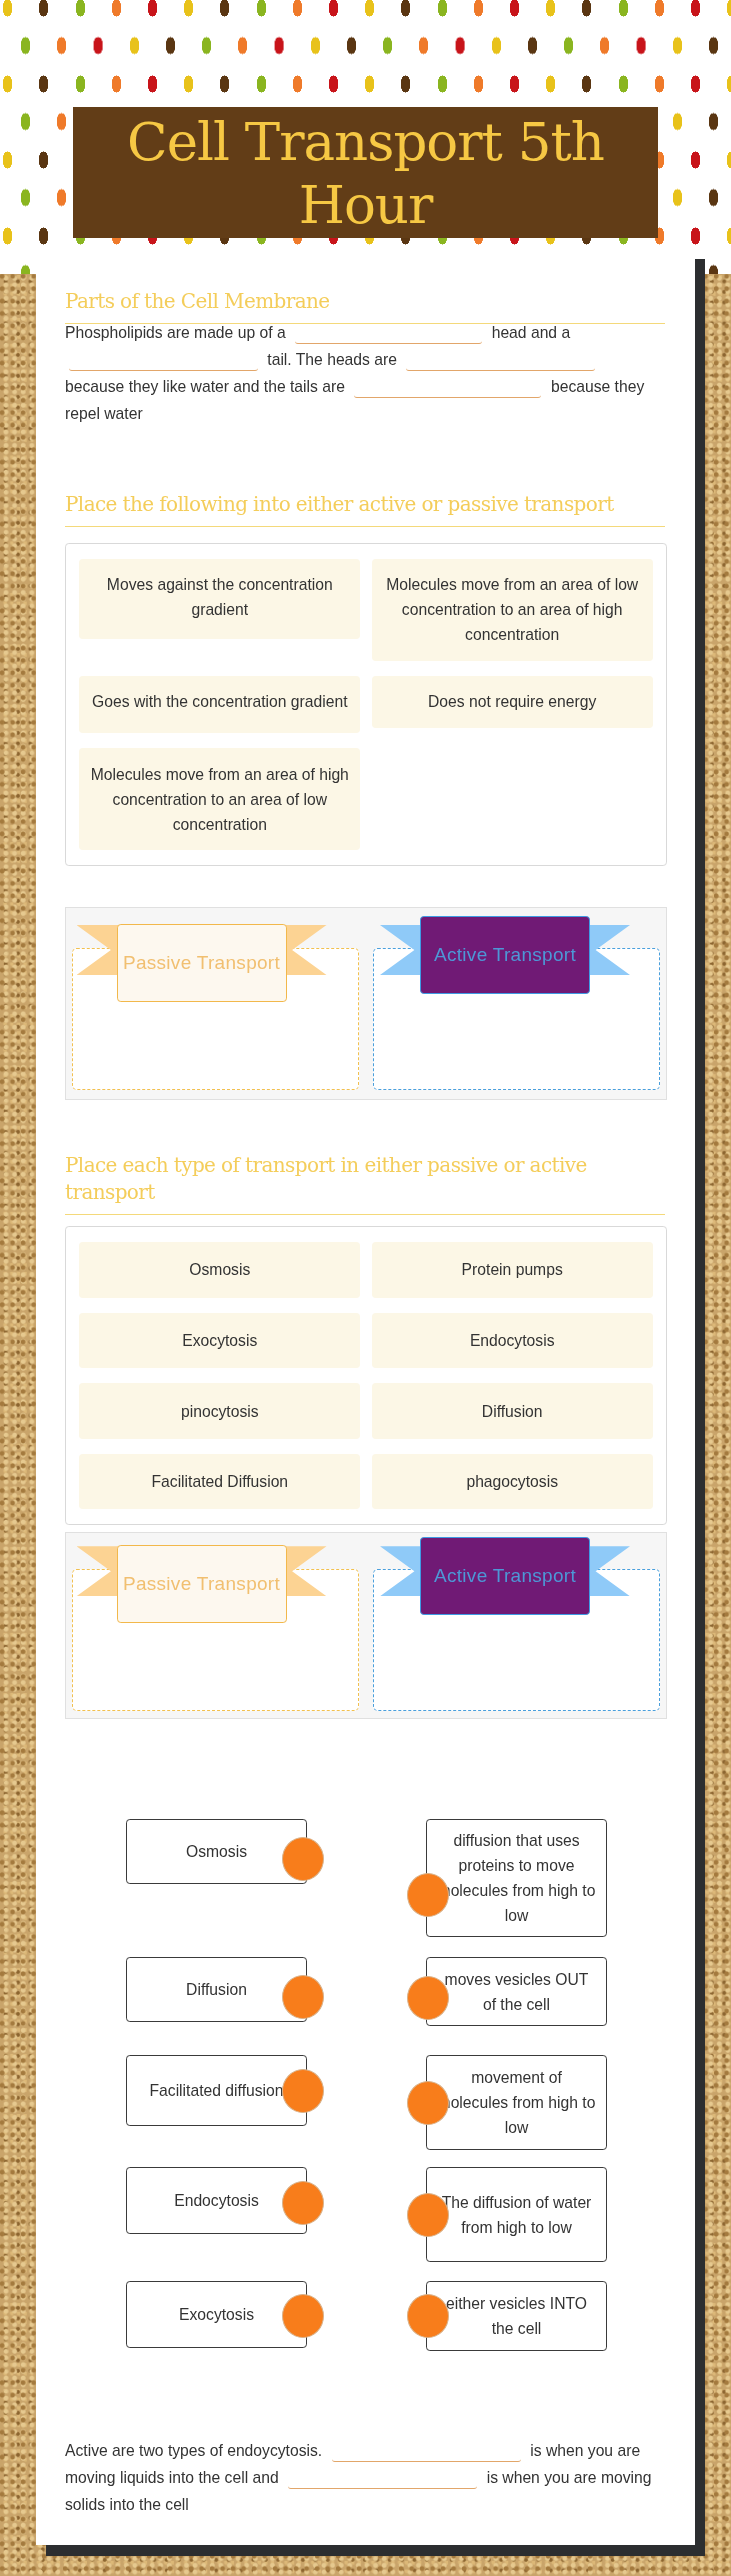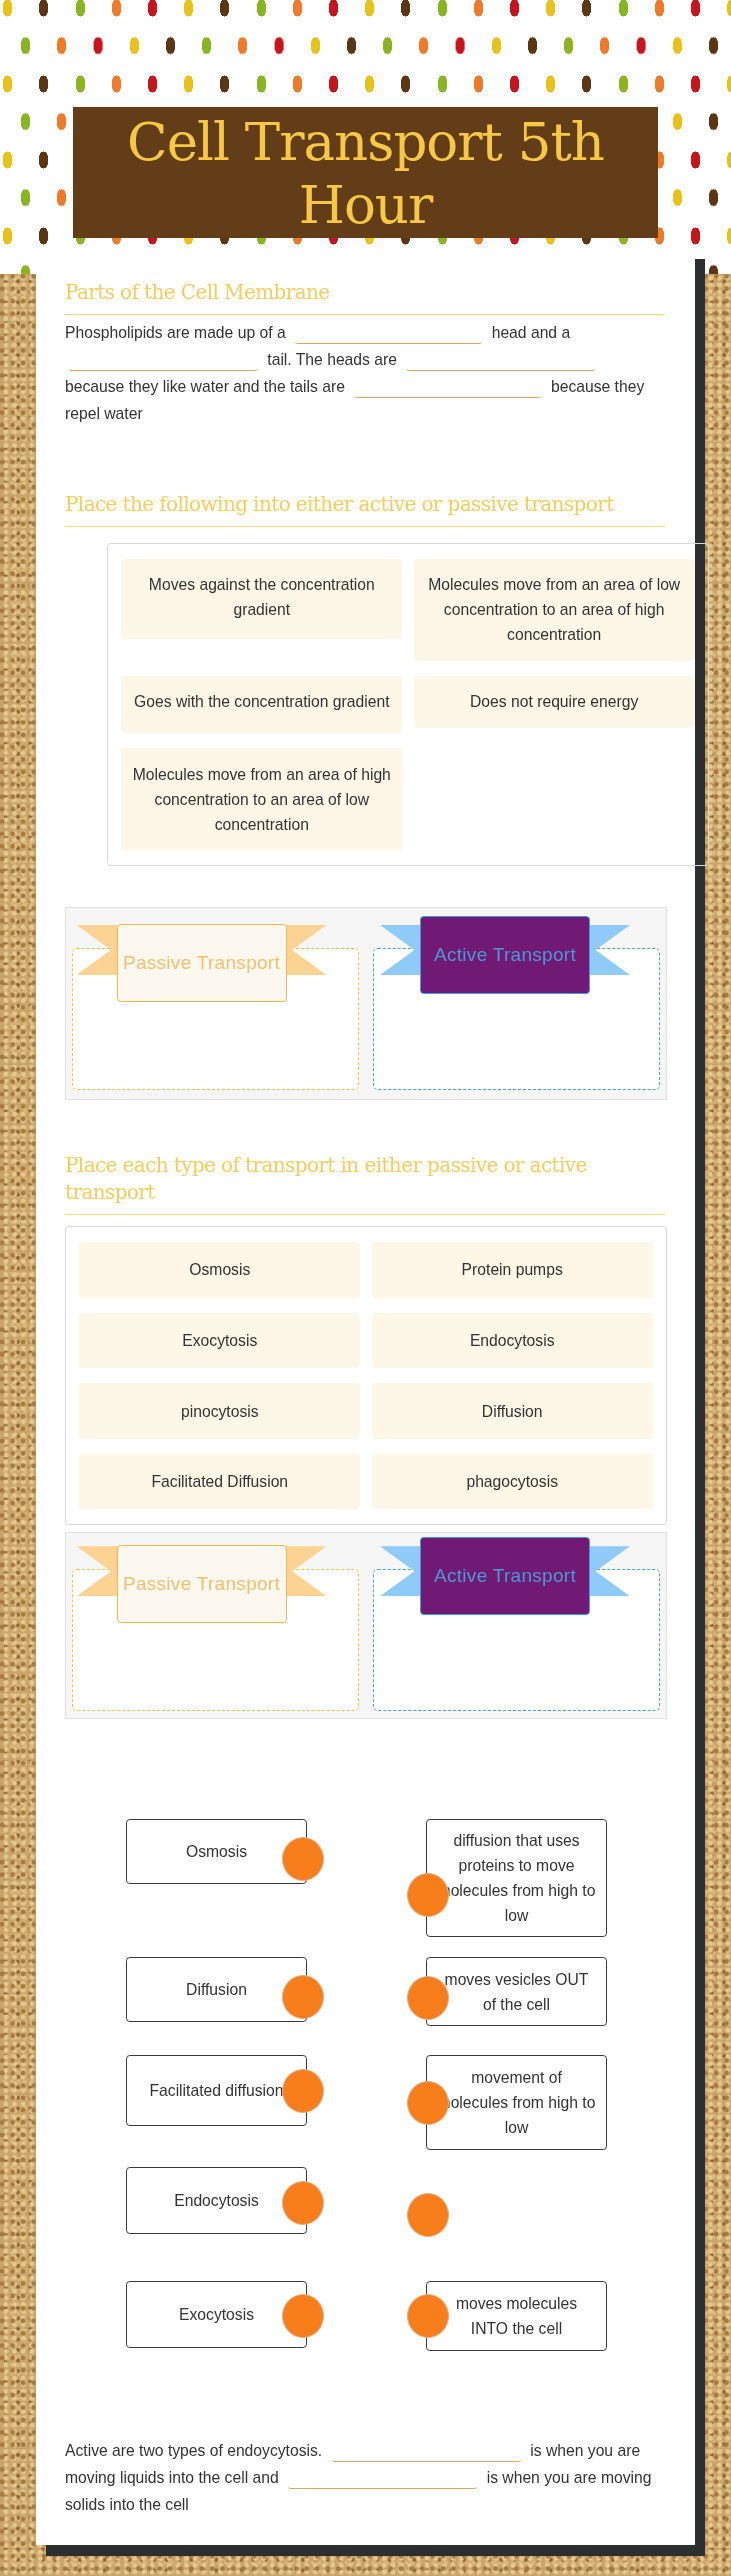--- a/index.html
+++ b/index.html
@@ -146,29 +146,29 @@
 <div class="header-bg2"></div>
 
 <div class="title-box">
   <h1>Cell Transport 5th Hour</h1>
 </div>
 
 <div class="shadow"></div>
 
 <div class="panel">
 
-  <div class="sec-title" style="top:29px;">Parts of the Cell Membrane</div>
+  <div class="sec-title" style="top:38px;">Parts of the Cell Membrane</div>
   <div class="para" style="top:69px;">
     <span>Phospholipids are made up of a</span><span class="blank" style="width:187px;"></span><span>head and a</span><br>
     <span class="blank" style="width:189px;margin-left:3.8px;"></span><span>tail. The heads are</span><span class="blank" style="width:189px;"></span><br>
     <span>because they like water and the tails are</span><span class="blank" style="width:187px;"></span><span>because they repel water</span>
   </div>
 
   <div class="sec-title" style="top:241px;">Place the following into either active or passive transport</div>
-  <div class="cards" style="top:293px;margin-left:42px;">
+  <div class="cards" style="top:293px;">
     <div class="card" style="padding:13.3px 11.4px 17px;">Moves against the concentration gradient</div>
     <div class="card">Molecules move from an area of low concentration to an area of high concentration</div>
     <div class="card" style="padding:13.3px 11.4px 19px;">Goes with the concentration gradient</div>
     <div class="card">Does not require energy</div>
     <div class="card">Molecules move from an area of high concentration to an area of low concentration</div>
   </div>
 
   <div class="drops" style="top:657px;height:193px;">
     <div class="zone passive"></div>
     <div class="zone active"></div>
@@ -222,24 +222,25 @@
   <div class="match-box" style="left:390px;top:1707px;height:69px;">moves vesicles OUT of the cell</div>
   <div class="dot" style="left:371px;top:1726px;"></div>
 
   <div class="match-box" style="left:90px;top:1805px;height:71px;">Facilitated diffusion</div>
   <div class="dot" style="left:246px;top:1819px;"></div>
   <div class="match-box" style="left:390px;top:1805px;height:95px;">movement of molecules from high to low</div>
   <div class="dot" style="left:371px;top:1831px;"></div>
 
   <div class="match-box" style="left:90px;top:1917px;height:67px;">Endocytosis</div>
   <div class="dot" style="left:246px;top:1931px;"></div>
+  <div class="match-box" style="left:390px;top:1917px;height:95px;">The diffusion of water from high to low</div>
   <div class="dot" style="left:371px;top:1943px;"></div>
 
   <div class="match-box" style="left:90px;top:2031px;height:67px;">Exocytosis</div>
   <div class="dot" style="left:246px;top:2044px;"></div>
-  <div class="match-box" style="left:390px;top:2031px;height:70px;">moves molecules INTO the cell</div>
+  <div class="match-box" style="left:390px;top:2031px;height:70px;">either vesicles INTO the cell</div>
   <div class="dot" style="left:371px;top:2044px;"></div>
 
   <div class="para" style="top:2187px;">
     <span>Active are two types of endoycytosis.</span><span class="blank" style="width:189px;"></span><span>is when you are moving liquids into the cell and</span><span class="blank" style="width:189px;"></span><span>is when you are moving solids into the cell</span>
   </div>
 </div>
 
 
 </body></html>

